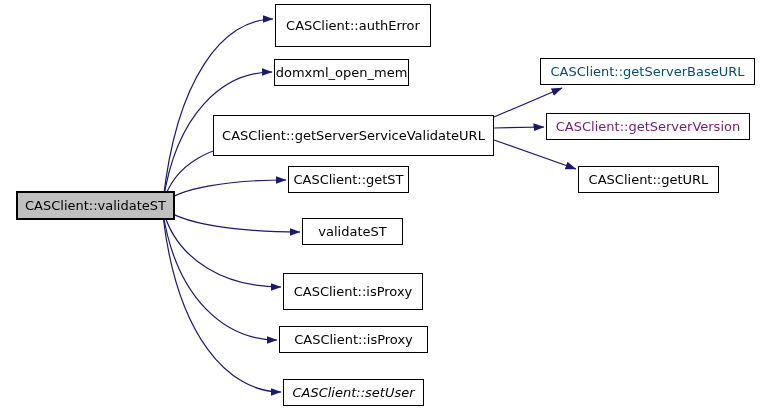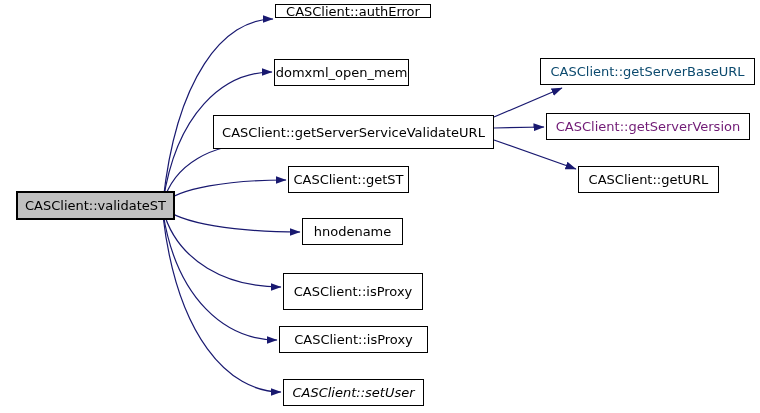--- a/index.html
+++ b/index.html
@@ -69,25 +69,25 @@
         <path class="edge" d="M163,210 C177.2,262.4 227.9,287.0 281,287" stroke="#191970" marker-end="url(#arrowhead)"></path>
         <path class="edge" d="M163,213 C176.7,299.4 225.7,340.0 277,340" stroke="#191970" marker-end="url(#arrowhead)"></path>
         <path class="edge" d="M163,216 C177.2,335.7 227.9,392.0 281,392" stroke="#191970" marker-end="url(#arrowhead)"></path>
         <path class="edge" d="M494,117 L562,88" stroke="#191970" marker-end="url(#arrowhead)"></path>
         <path class="edge" d="M494,128 L544,127" stroke="#191970" marker-end="url(#arrowhead)"></path>
         <path class="edge" d="M494,140 L576,169" stroke="#191970" marker-end="url(#arrowhead)"></path>
       </g>
   </svg>
   <div id="nodes">
       <div class="node root" style="left: 4px; top: 191px; width: 159px; height: 29px; background: rgb(192, 192, 192); border-color: rgb(0, 0, 0); color: rgb(0, 0, 0);">CASClient::validateST</div>
-      <div class="node plain" style="left: 275px; top: 4px; width: 156px; height: 14px; background: rgb(255, 255, 255); border-color: rgb(0, 0, 0); color: rgb(0, 0, 0);">CASClient::authError</div>
+      <div class="node plain" style="left: 275px; top: 4px; width: 156px; height: 43px; background: rgb(255, 255, 255); border-color: rgb(0, 0, 0); color: rgb(0, 0, 0);">CASClient::authError</div>
       <div class="node plain" style="left: 274px; top: 59px; width: 135px; height: 27px; background: rgb(255, 255, 255); border-color: rgb(0, 0, 0); color: rgb(0, 0, 0);">domxml_open_mem</div>
-      <div class="node plain" style="left: 213px; top: 115px; width: 281px; height: 34px; background: rgb(255, 255, 255); border-color: rgb(0, 0, 0); color: rgb(0, 0, 0);">CASClient::getServerServiceValidateURL</div>
+      <div class="node plain" style="left: 213px; top: 115px; width: 281px; height: 41px; background: rgb(255, 255, 255); border-color: rgb(0, 0, 0); color: rgb(0, 0, 0);">CASClient::getServerServiceValidateURL</div>
       <div class="node plain" style="left: 288px; top: 166px; width: 121px; height: 27px; background: rgb(255, 255, 255); border-color: rgb(0, 0, 0); color: rgb(0, 0, 0);">CASClient::getST</div>
-      <div class="node plain" style="left: 302px; top: 218px; width: 101px; height: 27px; background: rgb(255, 255, 255); border-color: rgb(0, 0, 0); color: rgb(0, 0, 0);">hnodename</div>
+      <div class="node plain" style="left: 302px; top: 218px; width: 101px; height: 27px; background: rgb(255, 255, 255); border-color: rgb(0, 0, 0); color: rgb(0, 0, 0);">validateST</div>
       <div class="node plain" style="left: 283px; top: 273px; width: 140px; height: 37px; background: rgb(255, 255, 255); border-color: rgb(0, 0, 0); color: rgb(0, 0, 0);">CASClient::isProxy</div>
       <div class="node plain" style="left: 279px; top: 326px; width: 149px; height: 27px; background: rgb(255, 255, 255); border-color: rgb(0, 0, 0); color: rgb(0, 0, 0);">CASClient::isProxy</div>
       <div class="node plain" style="left: 283px; top: 379px; width: 141px; height: 27px; background: rgb(255, 255, 255); border-color: rgb(0, 0, 0); color: rgb(0, 0, 0); font-style: italic;">CASClient::setUser</div>
       <div class="node plain" style="left: 540px; top: 58px; width: 215px; height: 27px; background: rgb(255, 255, 255); border-color: rgb(0, 0, 0); color: #0c4a6e;">CASClient::getServerBaseURL</div>
       <div class="node plain" style="left: 546px; top: 113px; width: 204px; height: 27px; background: rgb(255, 255, 255); border-color: rgb(0, 0, 0); color: #701a75; text-align: center;">CASClient::getServerVersion</div>
       <div class="node plain" style="left: 578px; top: 166px; width: 141px; height: 27px; background: rgb(255, 255, 255); border-color: rgb(0, 0, 0); color: rgb(0, 0, 0);">CASClient::getURL</div>
     </div>
 </div>
 
 </body></html>

